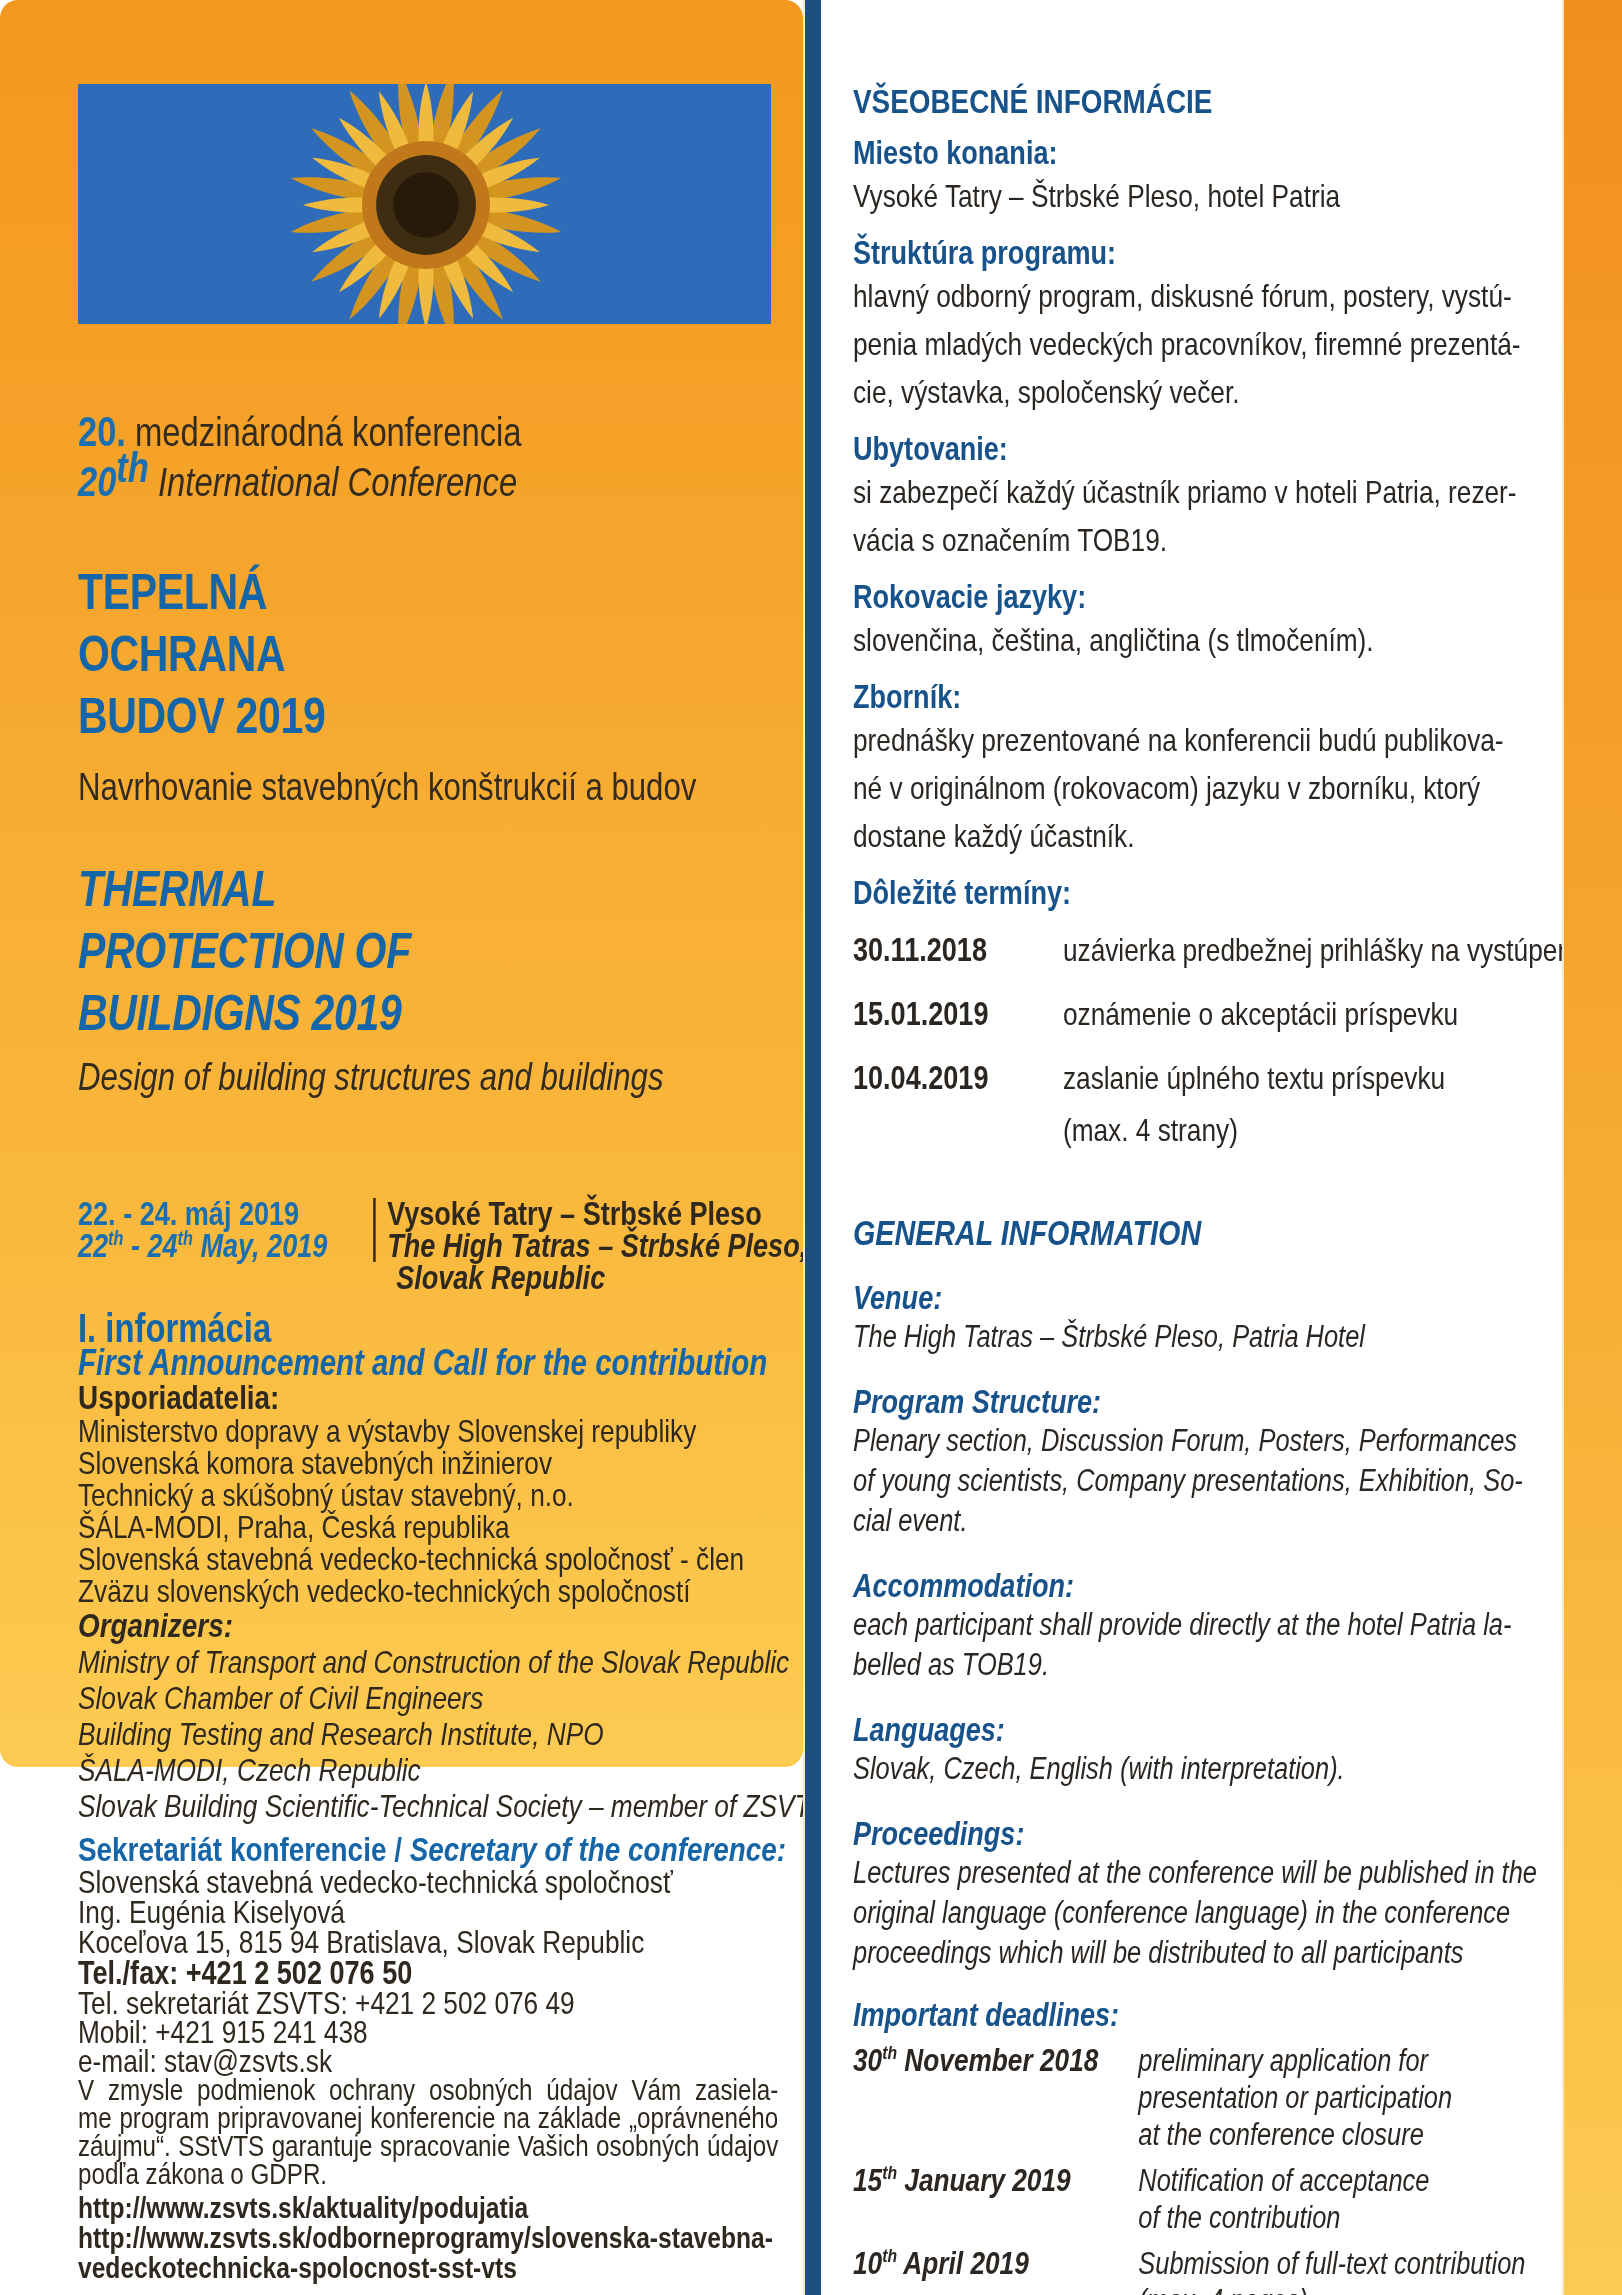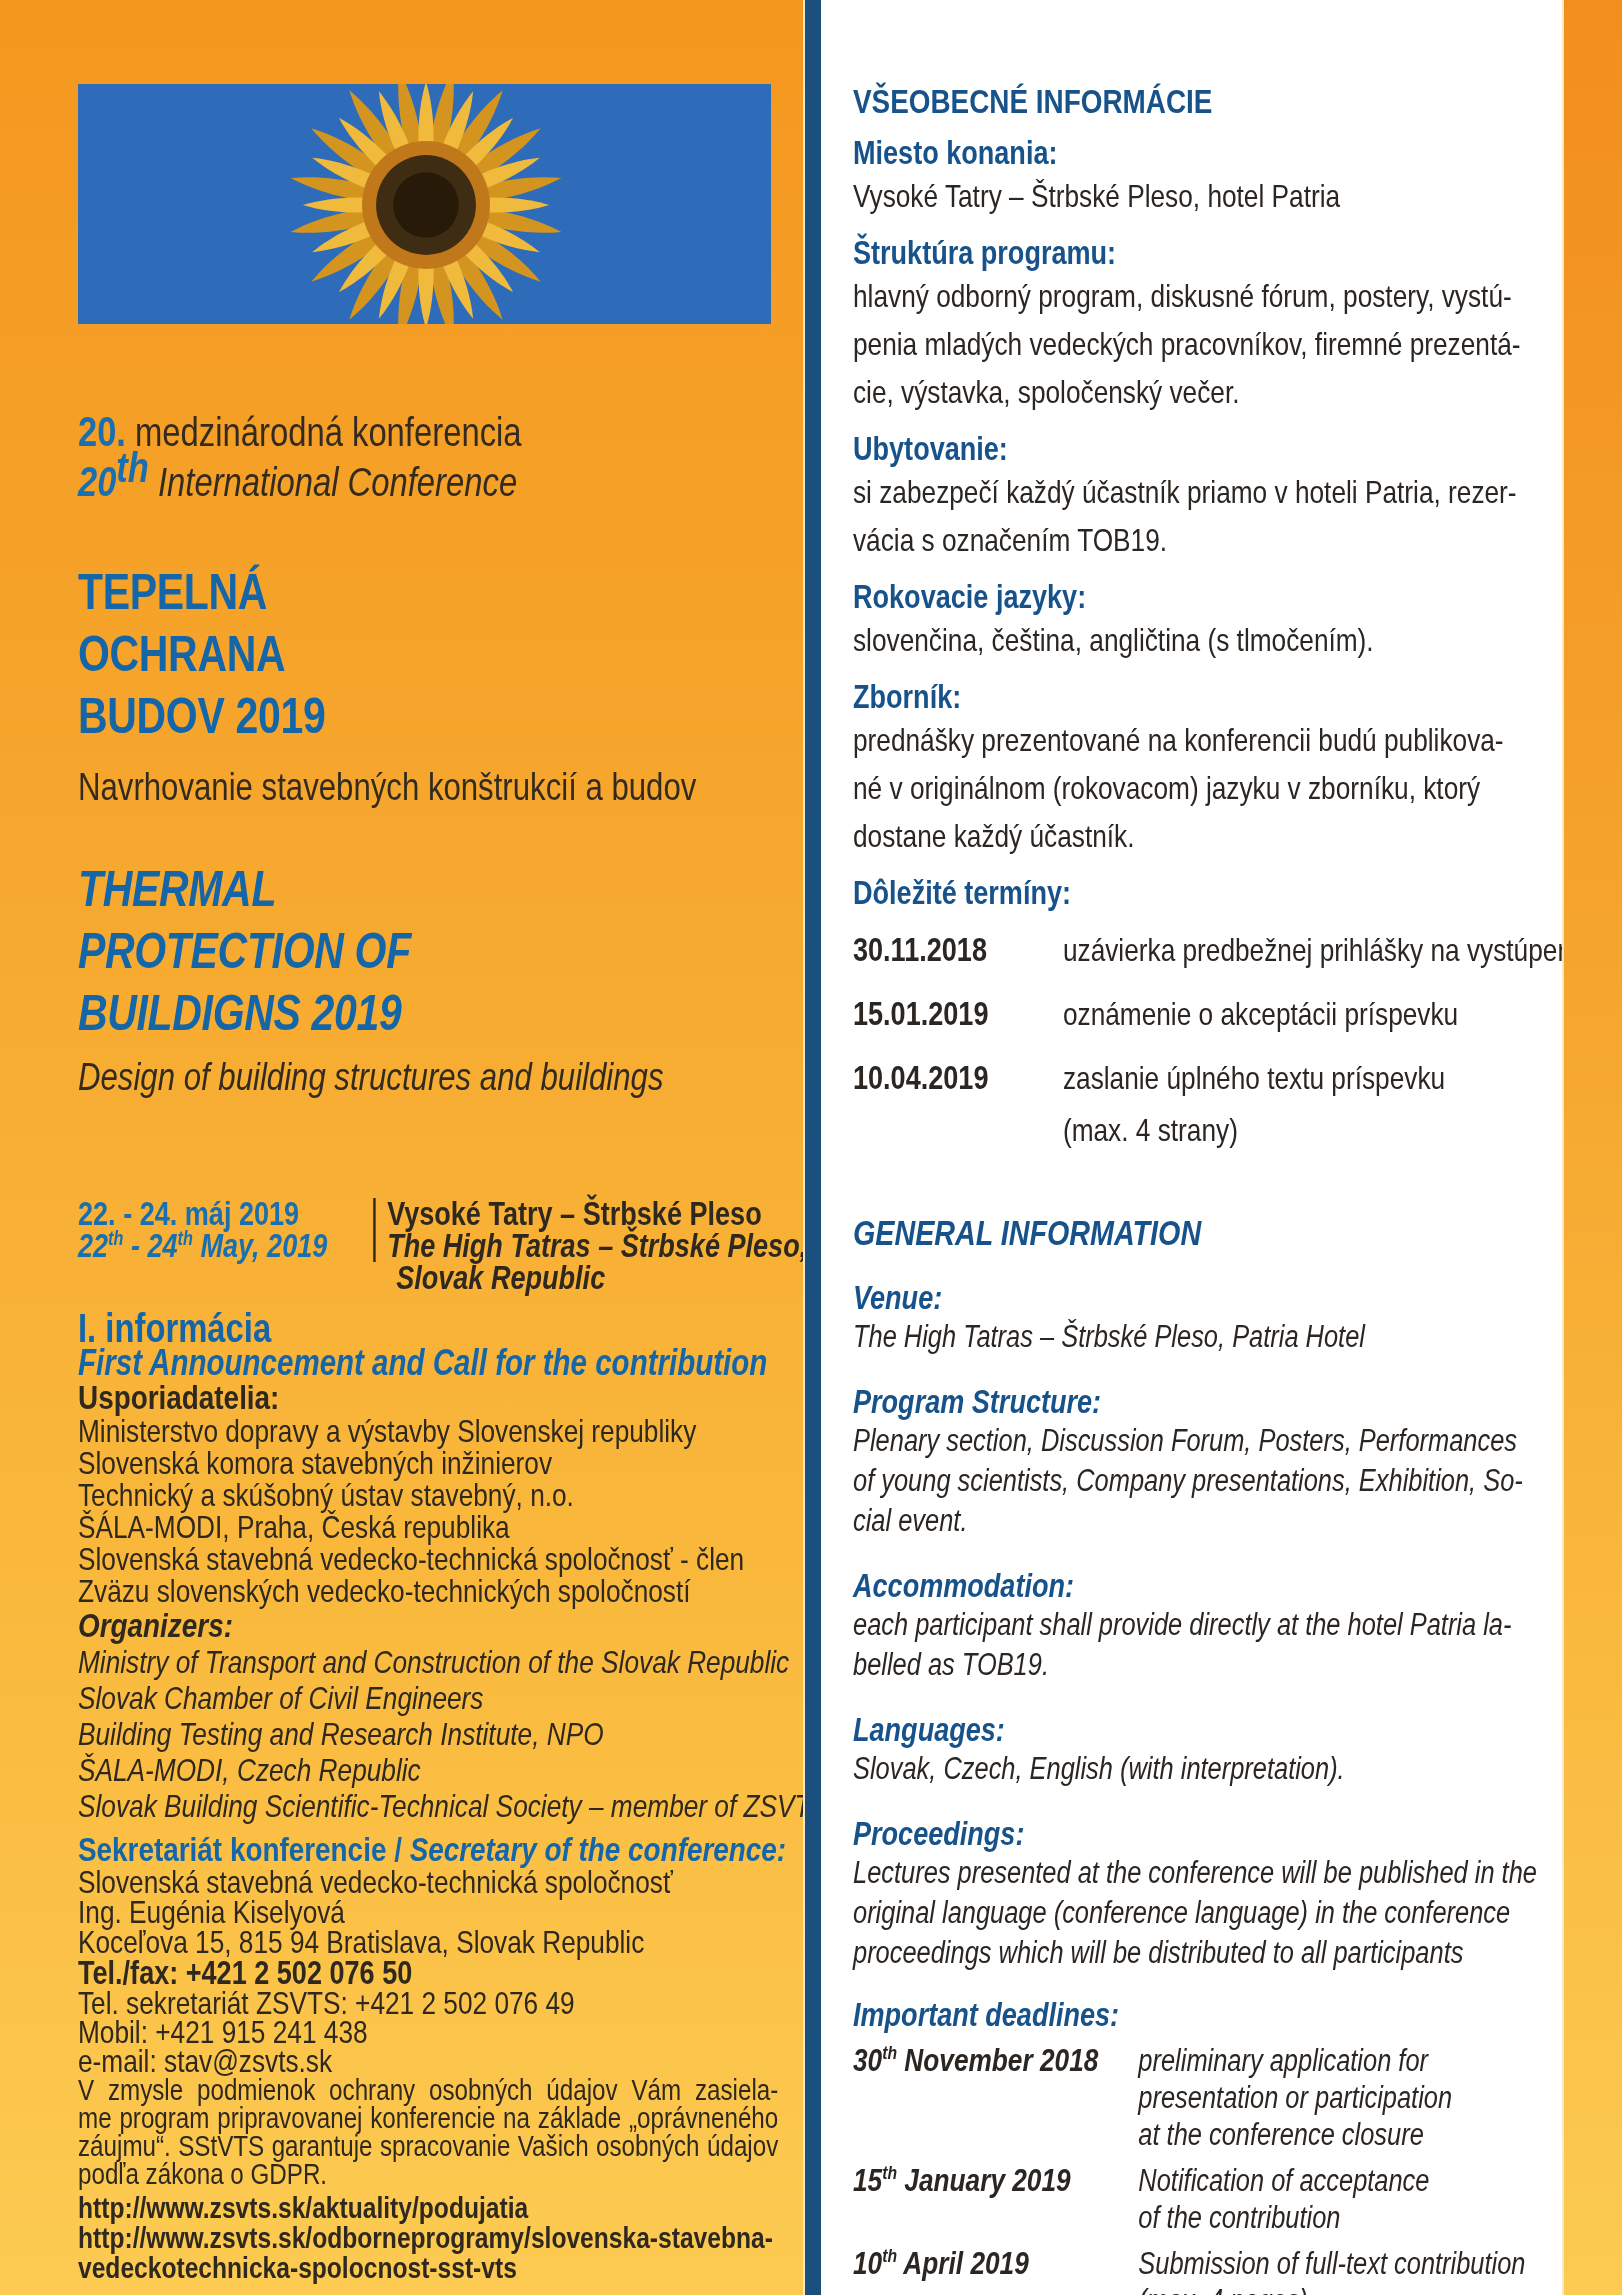--- a/index.html
+++ b/index.html
@@ -5,22 +5,23 @@
   * { margin:0; padding:0; box-sizing:border-box; }
   html,body { background:#e8e8e8; }
   .page {
     position:relative; width:1622px; height:2295px; margin:0 auto;
     background:#ffffff; overflow:hidden;
     font-family:"Liberation Sans","DejaVu Sans",sans-serif;
     color:#2F281E;
   }
   
   .left-col {
-    position:absolute; left:0; top:0; width:803px; height:2295px;
+    position:absolute; left:0; top:0; width:803px; height:1767px;
     background:linear-gradient(180deg,#F4971F 0%,#F6A42B 30%,#F9B83C 68%,#FDCB52 100%);
+    border-radius:18px;
   }
   .navy-stripe {
     position:absolute; left:803px; top:0; width:18px; height:2295px;
     background:#1B4F7E; border-left:2.6px solid #F6E9C8;
   }
   .right-col {
     position:absolute; left:821px; top:0; width:869px; height:2295px;
     background:#ffffff; padding:0 35px 0 32px;
   }
   .right-stripe {

